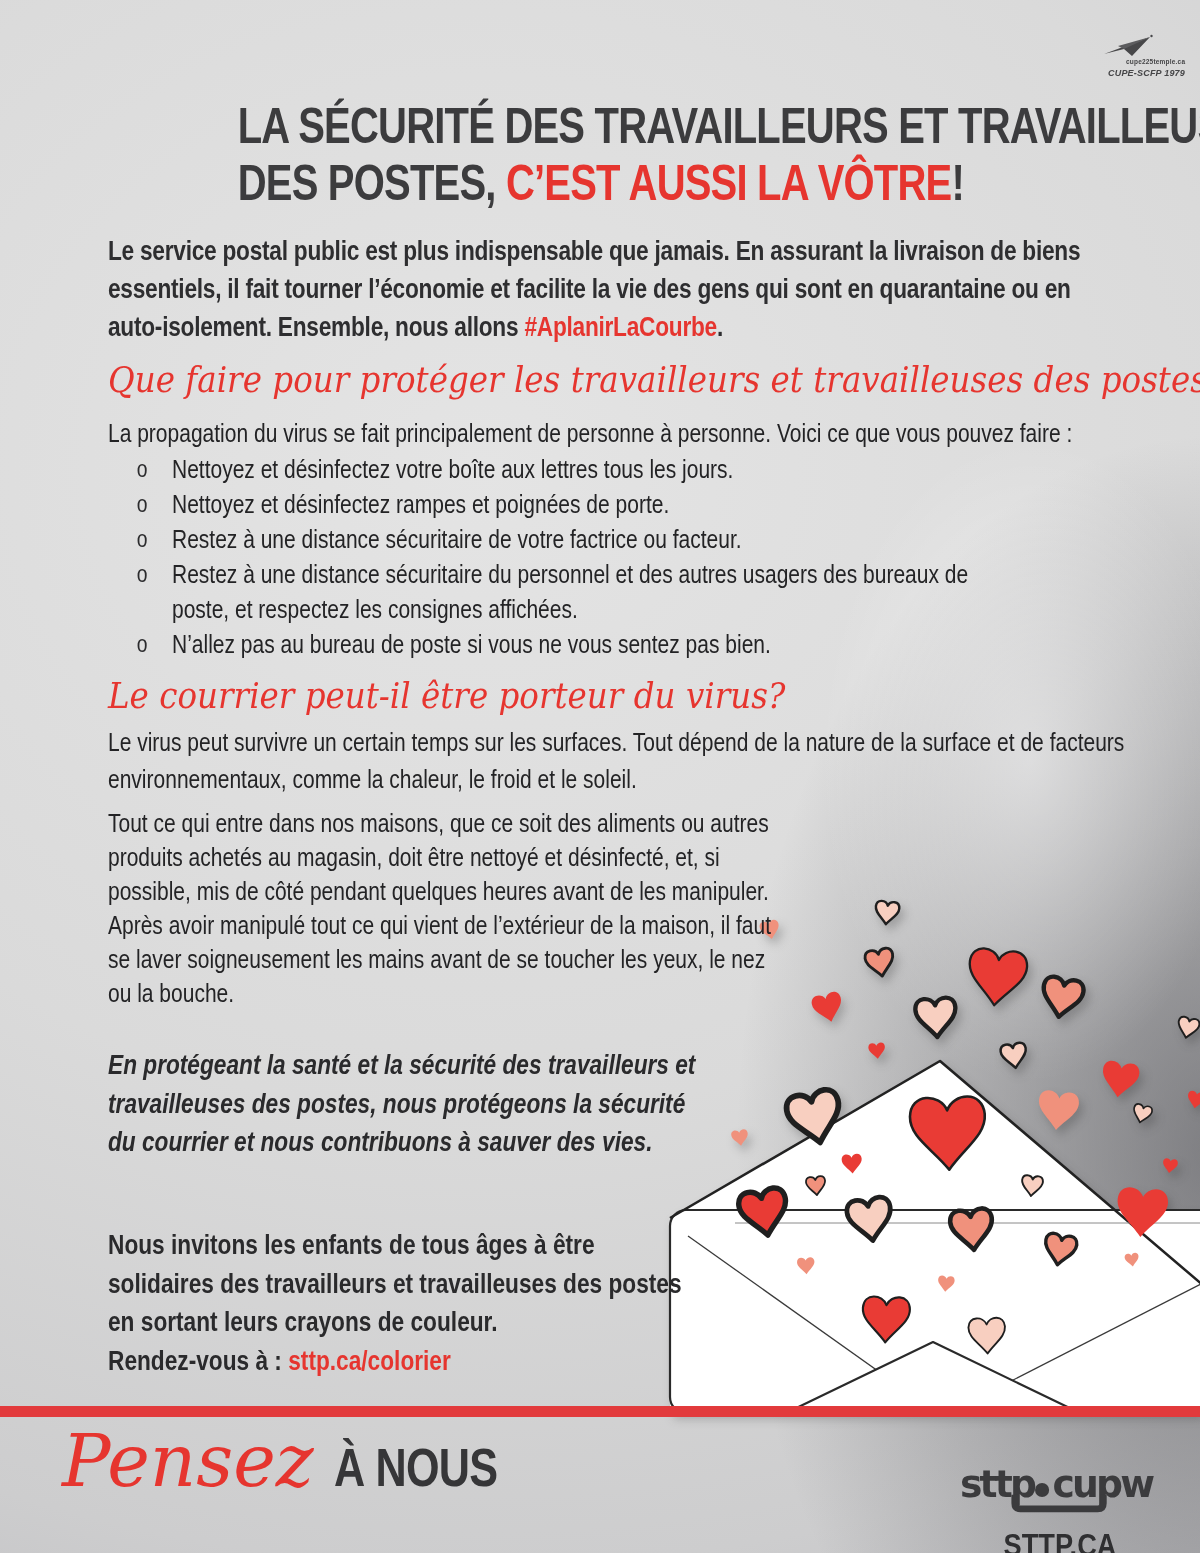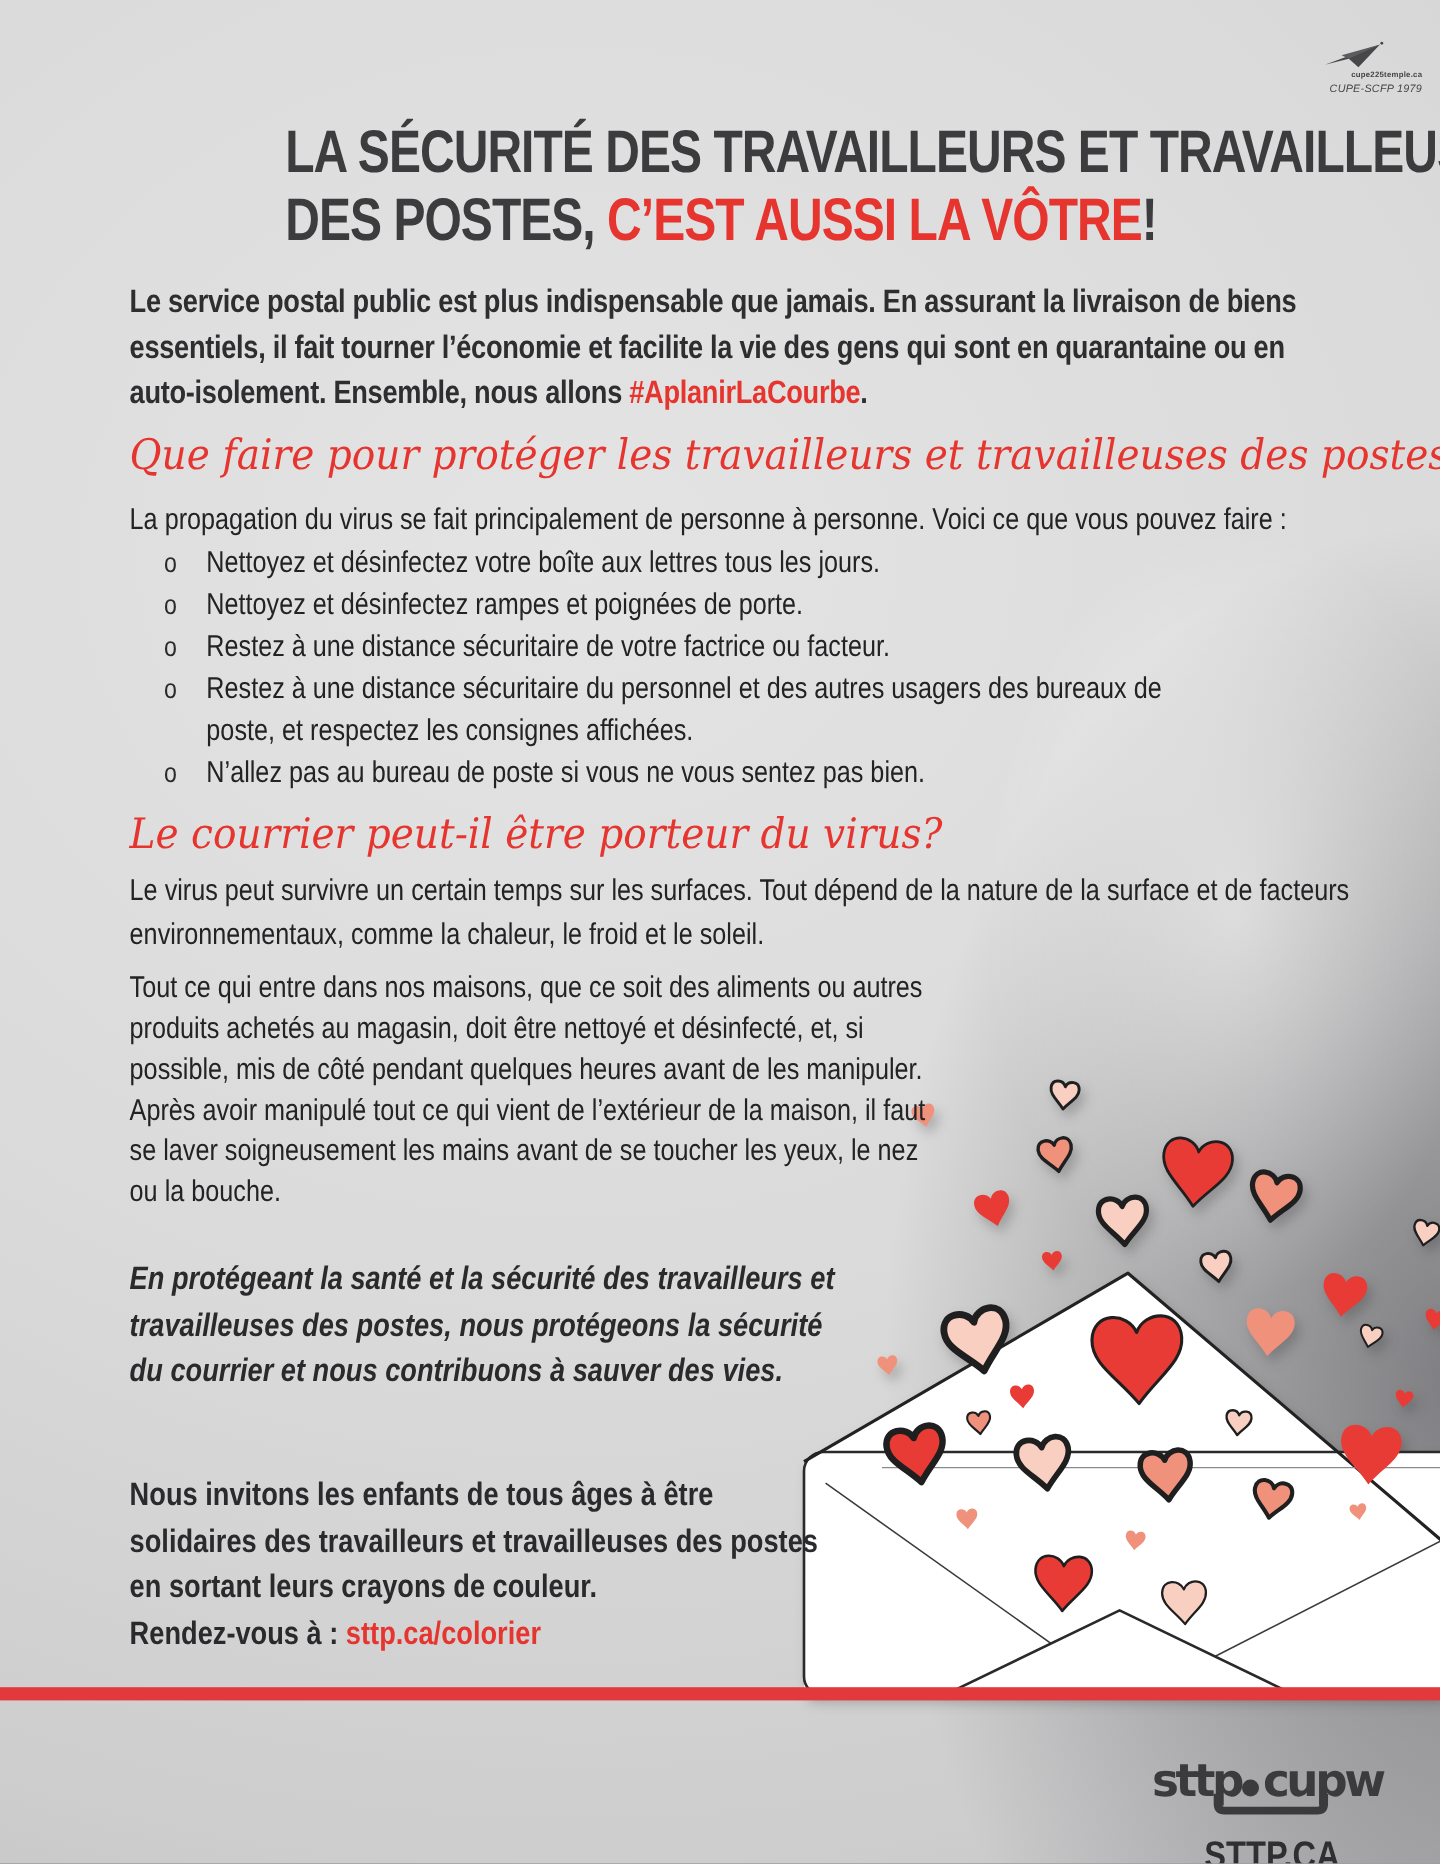--- a/index.html
+++ b/index.html
@@ -37,21 +37,21 @@
   .para2{left:108px;top:806px;width:812px;transform:scaleX(0.84);
     font-size:25px;line-height:34px;color:#232325;z-index:3;}
   
   .emphasis{left:108px;top:1046px;width:700px;transform:scaleX(0.84);
     font-size:27px;line-height:38.5px;font-weight:bold;font-style:italic;color:#2a2a2c;z-index:3;}
   .cta{left:108px;top:1226px;width:690px;transform:scaleX(0.84);
     font-size:27px;line-height:38.5px;font-weight:bold;color:#2a2a2c;z-index:3;}
   
   .corner-logo{left:1100px;top:34px;width:96px;color:#454547;z-index:3;text-align:left;}
   .corner-logo .site{font-size:6.5px;letter-spacing:0.2px;margin-top:-4px;padding-left:26px;font-weight:bold;}
-  .corner-logo .org{font-size:9px;font-weight:normal;font-style:italic;margin-top:3px;padding-left:8px;letter-spacing:0.2px;}
+  .corner-logo .org{font-size:9px;font-weight:bold;font-style:italic;margin-top:3px;padding-left:8px;letter-spacing:0.2px;}
   
   .illus{left:640px;top:868px;width:560px;height:545px;z-index:2;
     filter:drop-shadow(4px 6px 5px rgba(40,40,40,0.25));}
   
   .redbar{left:0;top:1406px;width:1200px;height:11px;background:#e23a3c;z-index:5;}
   .footer{left:0;top:1417px;width:1200px;height:136px;z-index:6;}
   .tagline{position:absolute;left:62px;top:8px;display:flex;align-items:baseline;gap:20px;}
   .tagline .script{font-family:"DejaVu Serif",serif;font-style:italic;font-size:72px;color:#e6352f;line-height:1;}
   .tagline .caps{font-weight:bold;font-size:54px;color:#363638;letter-spacing:-1px;
     transform:scaleX(0.80);transform-origin:left bottom;line-height:1;}
@@ -153,20 +153,24 @@
         <use href="#heart-shape" transform="translate(502 345) rotate(4) scale(2.9)" fill="#e93b35"></use>
         <use href="#heart-shape" transform="translate(306 416) rotate(6) scale(0.95)" fill="#f0917c"></use>
         <use href="#heart-shape" transform="translate(492 392) rotate(-8) scale(0.8)" fill="#f0917c"></use>
         <use href="#heart-shape" transform="translate(556 232) rotate(10) scale(1)" fill="#e93b35"></use>
       </g>
   </svg>
 
   <div class="abs redbar"></div>
 
   <div class="abs footer">
+    <div class="tagline">
+      <span class="script">Pensez</span>
+      <span class="caps">À NOUS</span>
+    </div>
     <div class="footer-brand">
       <svg width="200" height="54" viewBox="0 0 212 54">
         <g font-family="DejaVu Sans, sans-serif" font-weight="bold" font-size="40" fill="#3b3b3d" letter-spacing="-3">
           <text x="0" y="34">sttp</text>
           <text x="98" y="34">cupw</text>
         </g>
         <circle cx="87" cy="27" r="7.5" fill="#3b3b3d"></circle>
         <path d="M58 32 L58 41 Q58 47 64 47 L146 47 Q152 47 152 41 L152 32" fill="none" stroke="#3b3b3d" stroke-width="7"></path>
       </svg>
       <div class="footer-url">STTP.CA</div>

